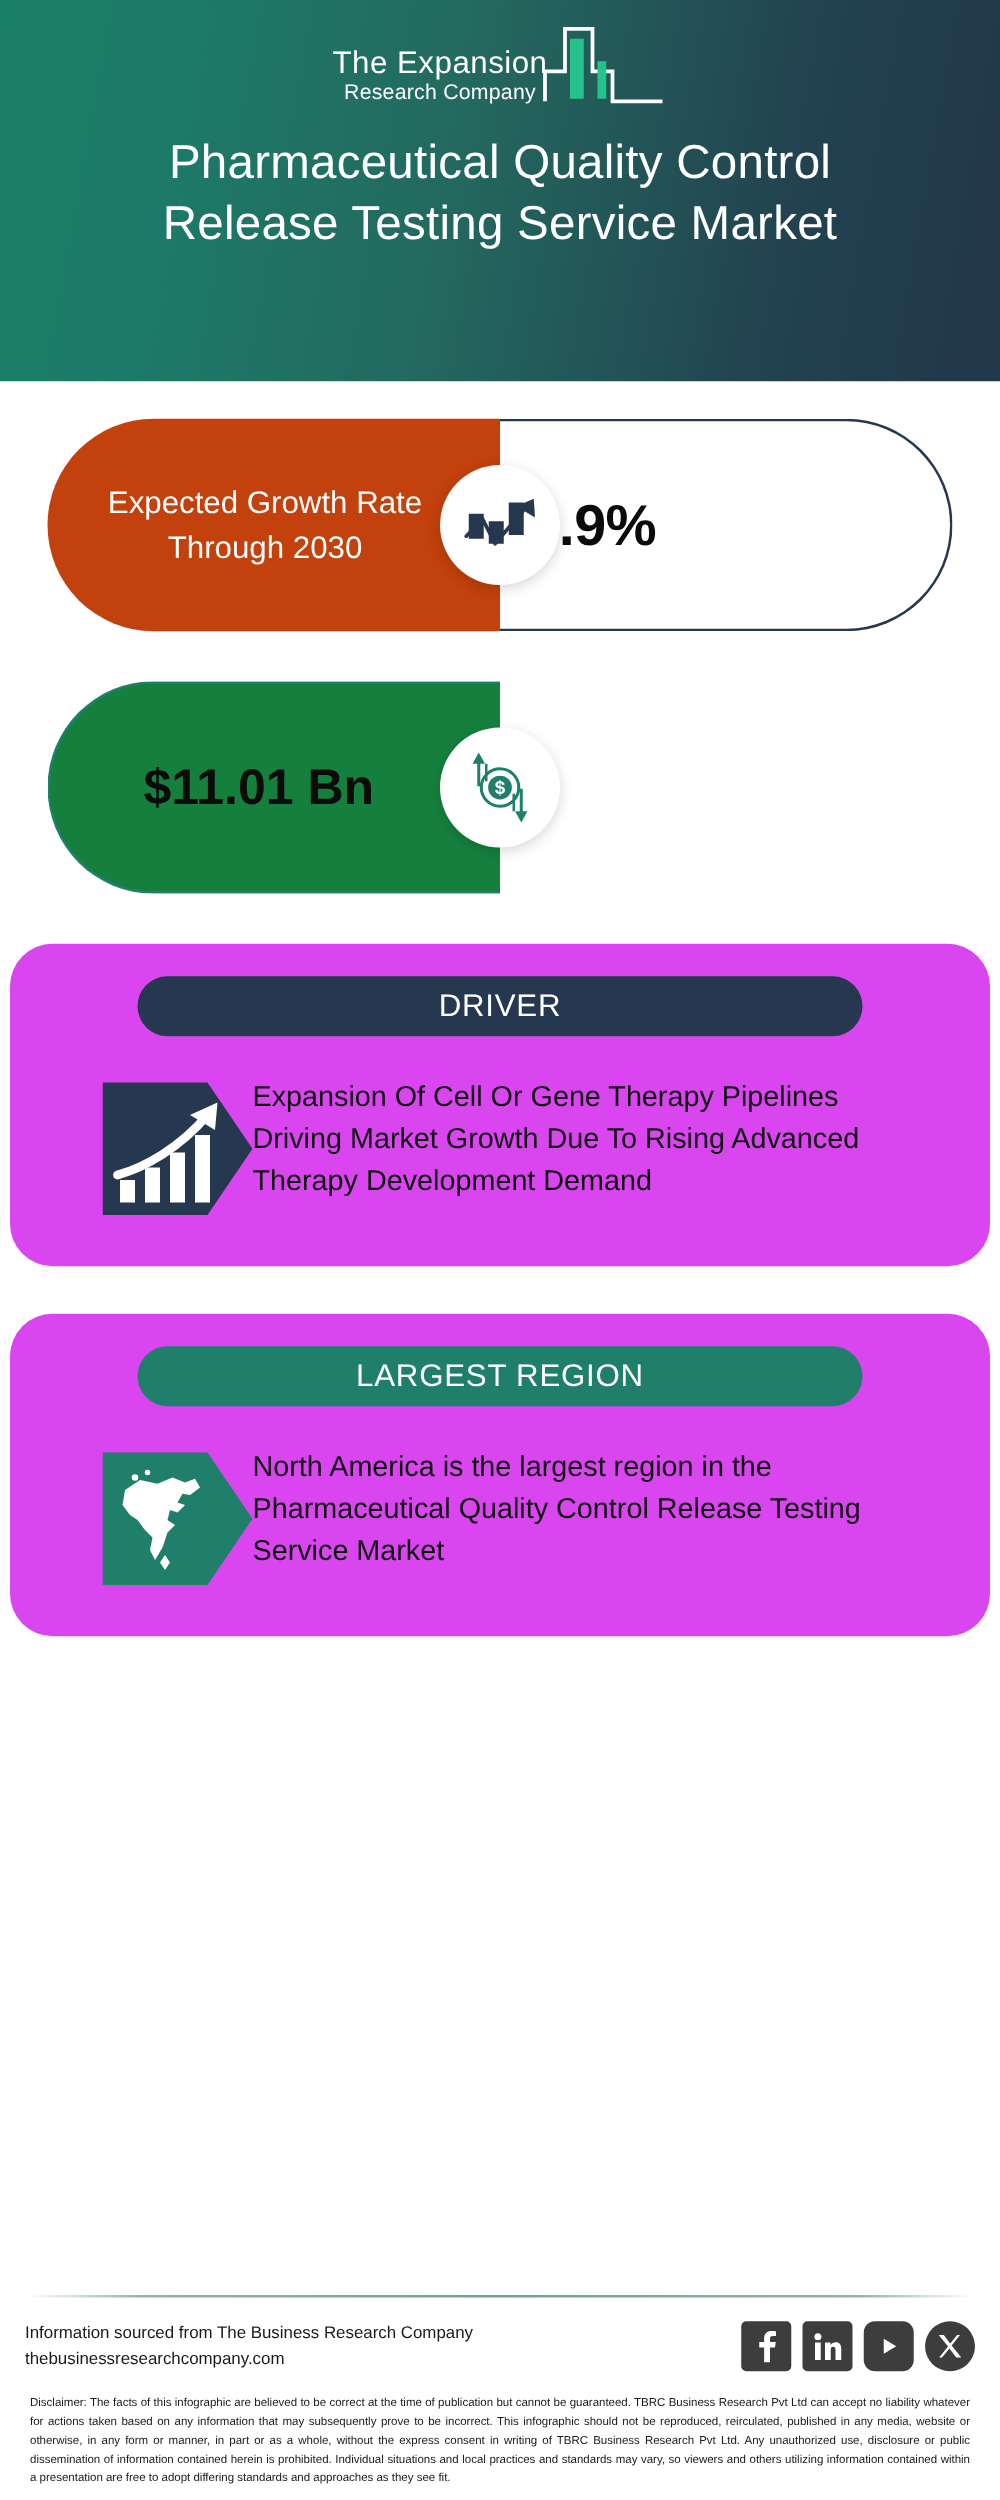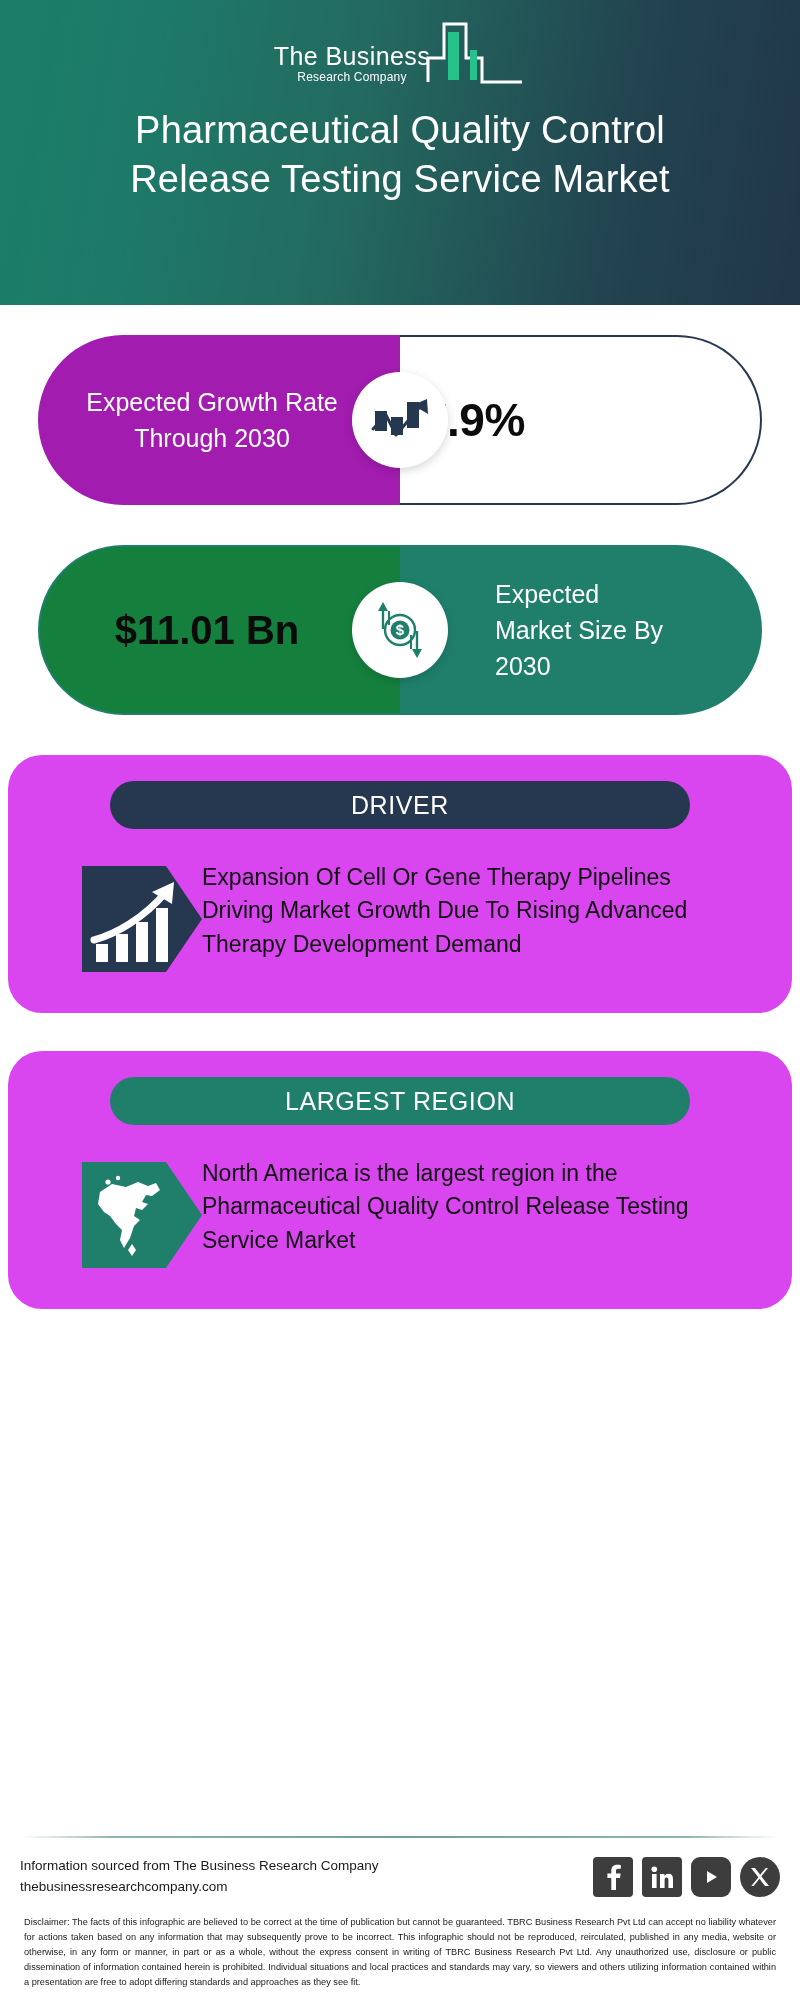--- a/index.html
+++ b/index.html
@@ -40,21 +40,21 @@
   }
   .logo-line1 {
     color: #ffffff;
     font-size: 25px;
     letter-spacing: .4px;
     line-height: 1.05;
     font-weight: 400;
   }
   .logo-line2 {
     color: #ffffff;
-    font-size: 12px;
+    font-size: 17px;
     letter-spacing: .2px;
     line-height: 1.2;
     font-weight: 400;
   }
   .logo-mark { margin-left: -4px; margin-bottom: 2px; }
 
   .title {
     margin-top: 14px;
     text-align: center;
     color: #ffffff;
@@ -70,21 +70,21 @@
     position: relative;
     height: 170px;
     margin: 0 38px;
     display: flex;
   }
   .stat-1 { margin-top: 30px; }
   .stat-2 { margin-top: 40px; }
 
   .panel-dark-left {
     width: 50%;
-    background: #a21caf;
+    background: #c2410c;
     border-radius: 85px 0 0 85px;
     display: flex;
     align-items: center;
     justify-content: center;
   }
   .panel-dark-left .ptext {
     color: #ffffff;
     font-size: 25px;
     line-height: 1.45;
     text-align: center;
@@ -249,21 +249,21 @@
     padding: 0 6px;
   }
 </style>
 </head>
 <body>
 
 <div class="header">
   <div class="logo-wrap">
     <div class="logo">
       <div class="logo-text">
-        <div class="logo-line1">The Business</div>
+        <div class="logo-line1">The Expansion</div>
         <div class="logo-line2">Research Company</div>
       </div>
       <div class="logo-mark">
         <svg width="100" height="68" viewBox="0 0 100 68">
           <polyline points="2,64 2,40 18,40 18,6 40,6 40,40 56,40 56,64 96,64" fill="none" stroke="#ffffff" stroke-width="3"></polyline>
           <rect x="22" y="14" width="11" height="48" fill="#27c28c"></rect>
           <rect x="44" y="32" width="7" height="30" fill="#27c28c"></rect>
         </svg>
       </div>
     </div>
@@ -285,23 +285,20 @@
       <rect x="38" y="11" width="12" height="26" fill="#26384f"></rect>
       <polyline points="4,38 17,24 27,44 50,17" fill="none" stroke="#26384f" stroke-width="3" stroke-linejoin="round" stroke-linecap="round"></polyline>
       <polygon points="58,8 59,23 44,14" fill="#26384f"></polygon>
     </svg>
   </div>
 </div>
 
 <div class="stat-card stat-2">
   <div class="panel-outline-left">
     <div class="bignum">$11.01 Bn</div>
-  </div>
-  <div class="panel-green-right">
-    <div class="ptext">Expected Market Size By 2030</div>
   </div>
   <div class="circle-icon">
     <svg width="62" height="62" viewBox="0 0 62 62">
       <circle cx="31" cy="31" r="15" fill="none" stroke="#1f7f6b" stroke-width="2.4"></circle>
       <circle cx="31" cy="31" r="9.5" fill="#1f7f6b"></circle>
       <text x="31" y="36" font-family="Liberation Sans, sans-serif" font-size="15" font-weight="bold" fill="#ffffff" text-anchor="middle">$</text>
       <path d="M14 30 L14 8" stroke="#1f7f6b" stroke-width="2.4" fill="none"></path>
       <polygon points="14,3 19,12 9,12" fill="#1f7f6b"></polygon>
       <path d="M48 32 L48 54" stroke="#1f7f6b" stroke-width="2.4" fill="none"></path>
       <polygon points="48,59 43,50 53,50" fill="#1f7f6b"></polygon>

